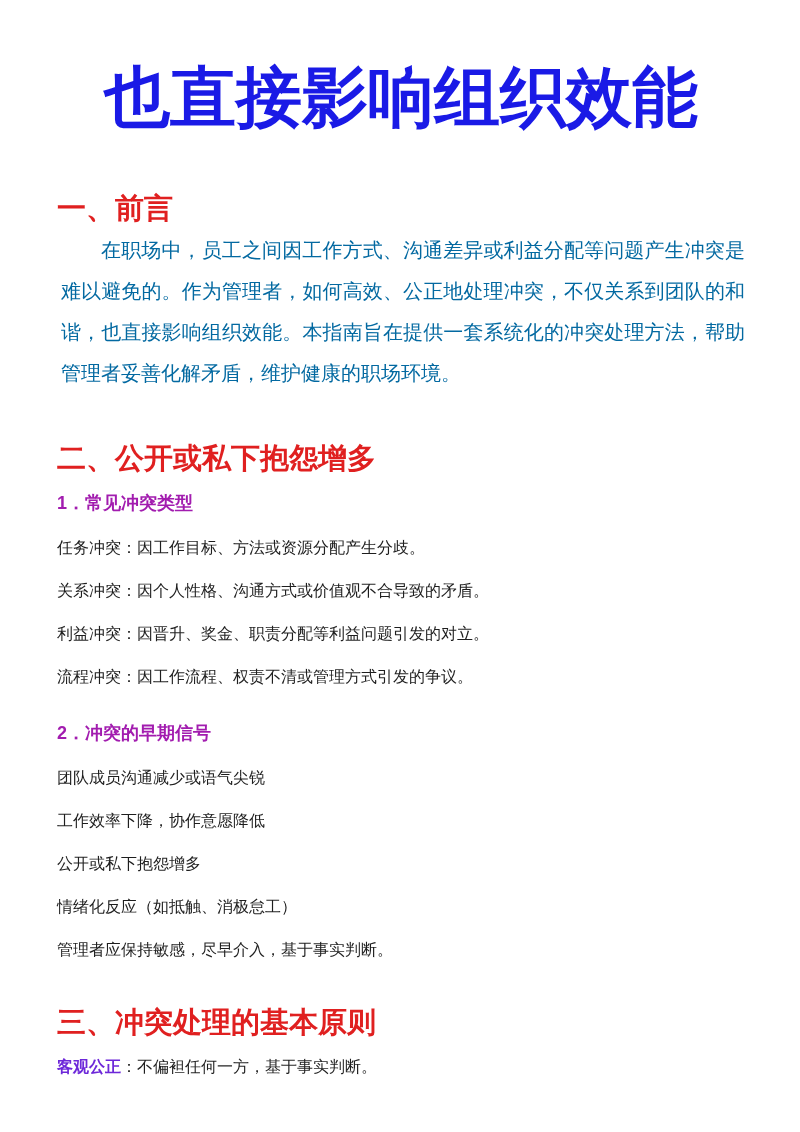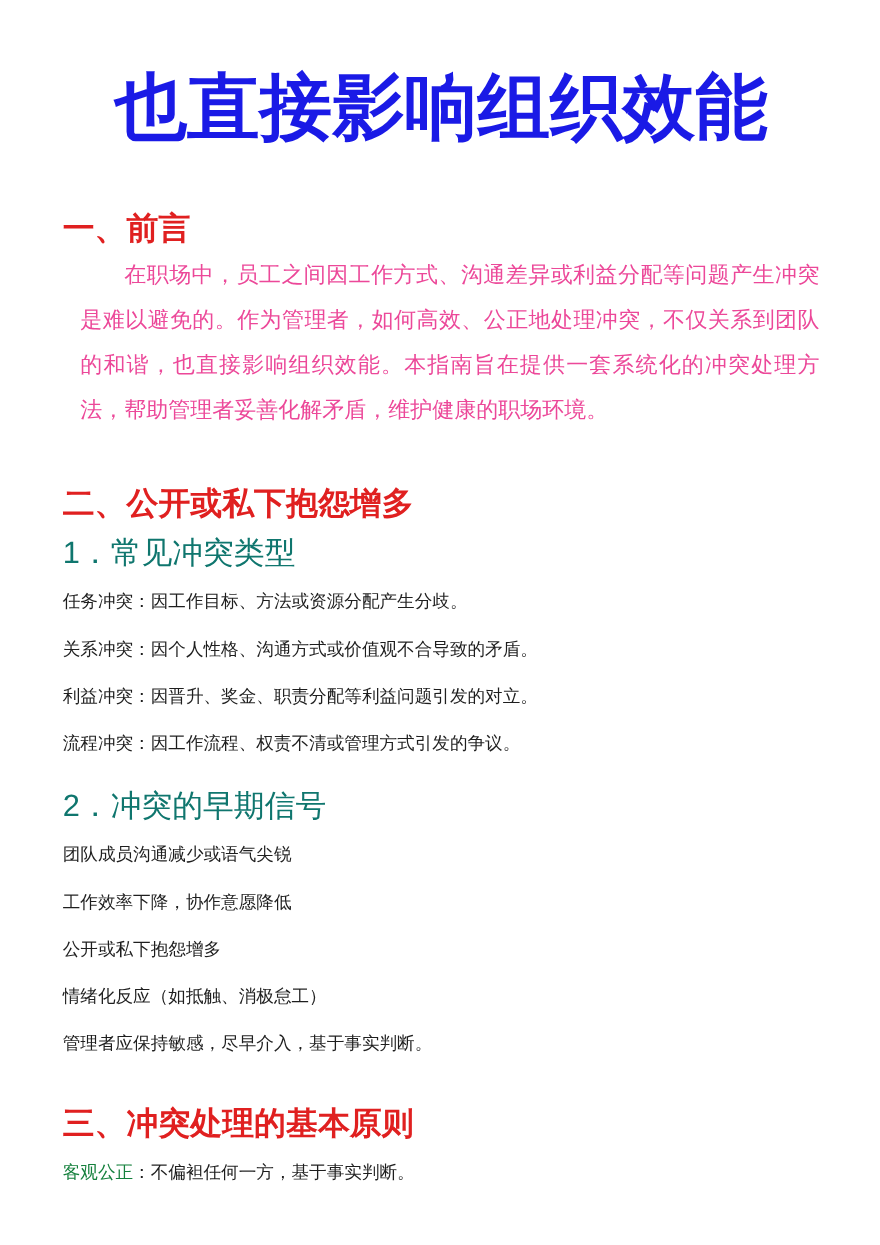--- a/index.html
+++ b/index.html
@@ -28,45 +28,45 @@
   .sec-heading {
     margin: 46px 0 0 0;
     font-size: 29px;
     line-height: 36px;
     font-weight: bold;
     color: #e02020;
   }
   .sec-heading.first { margin-top: 48px; }
   .sec-heading.principles { margin-top: 33px; }
   .body-para {
-    margin: 4px 0 0 16px;
+    margin: 4px 0 0 4px;
     font-size: 20px;
     line-height: 41px;
     text-align: justify;
     text-indent: 2em;
-    color: #ec4899;
+    color: #0369a1;
   }
   .sub-heading {
     margin: 12px 0 0 0;
-    font-size: 28px;
+    font-size: 18px;
     line-height: 30px;
-    font-weight: normal;
-    color: #0f766e;
+    font-weight: bold;
+    color: #a21caf;
   }
   .sub-heading.signals { margin-top: 20px; }
   .line-list { margin-top: 8px; }
   .line {
     margin: 0;
     font-size: 16px;
     line-height: 43px;
     color: #1e1e1e;
     white-space: nowrap;
   }
   .principle-line { margin-top: 5px; }
-  .principle-term { font-weight: normal; color: #15803d; }
+  .principle-term { font-weight: bold; color: #6d28d9; }
 </style>
 </head>
 <body>
 
 <div class="page">
 
   <h1 class="doc-title">也直接影响组织效能</h1>
 
   <h2 class="sec-heading first">一、前言</h2>
   <p class="body-para">在职场中，员工之间因工作方式、沟通差异或利益分配等问题产生冲突是难以避免的。作为管理者，如何高效、公正地处理冲突，不仅关系到团队的和谐，也直接影响组织效能。本指南旨在提供一套系统化的冲突处理方法，帮助管理者妥善化解矛盾，维护健康的职场环境。</p>

